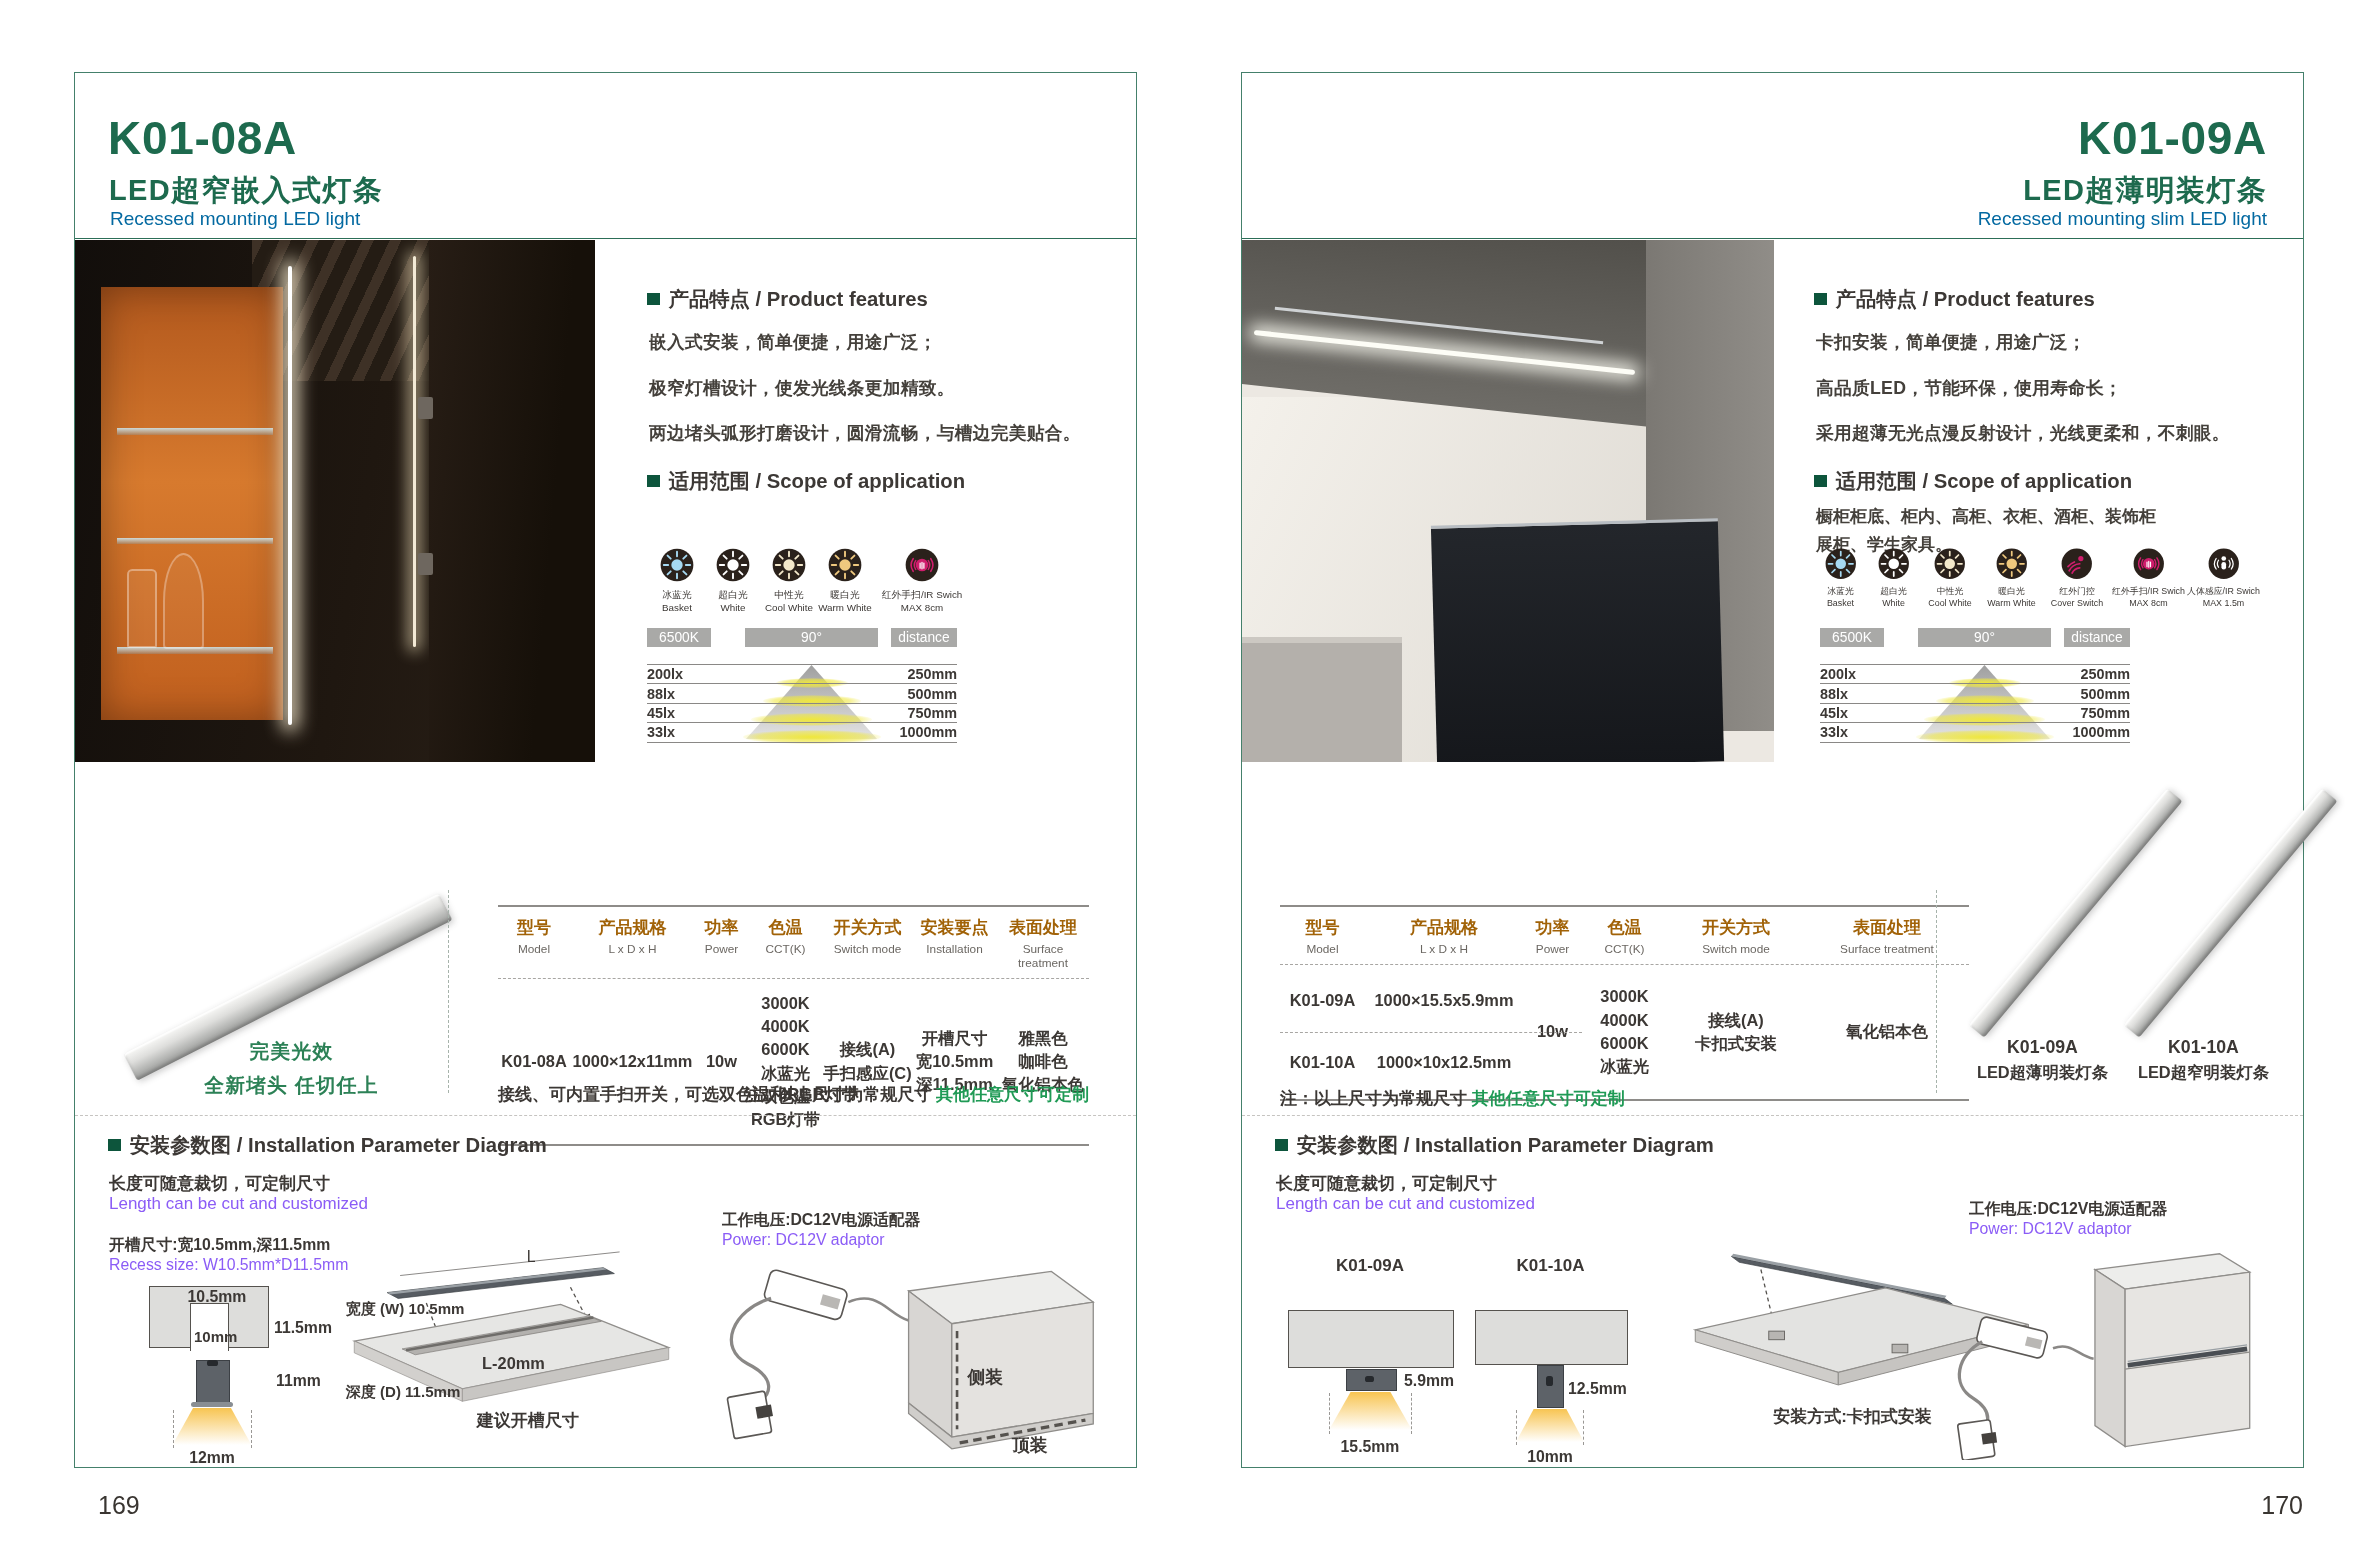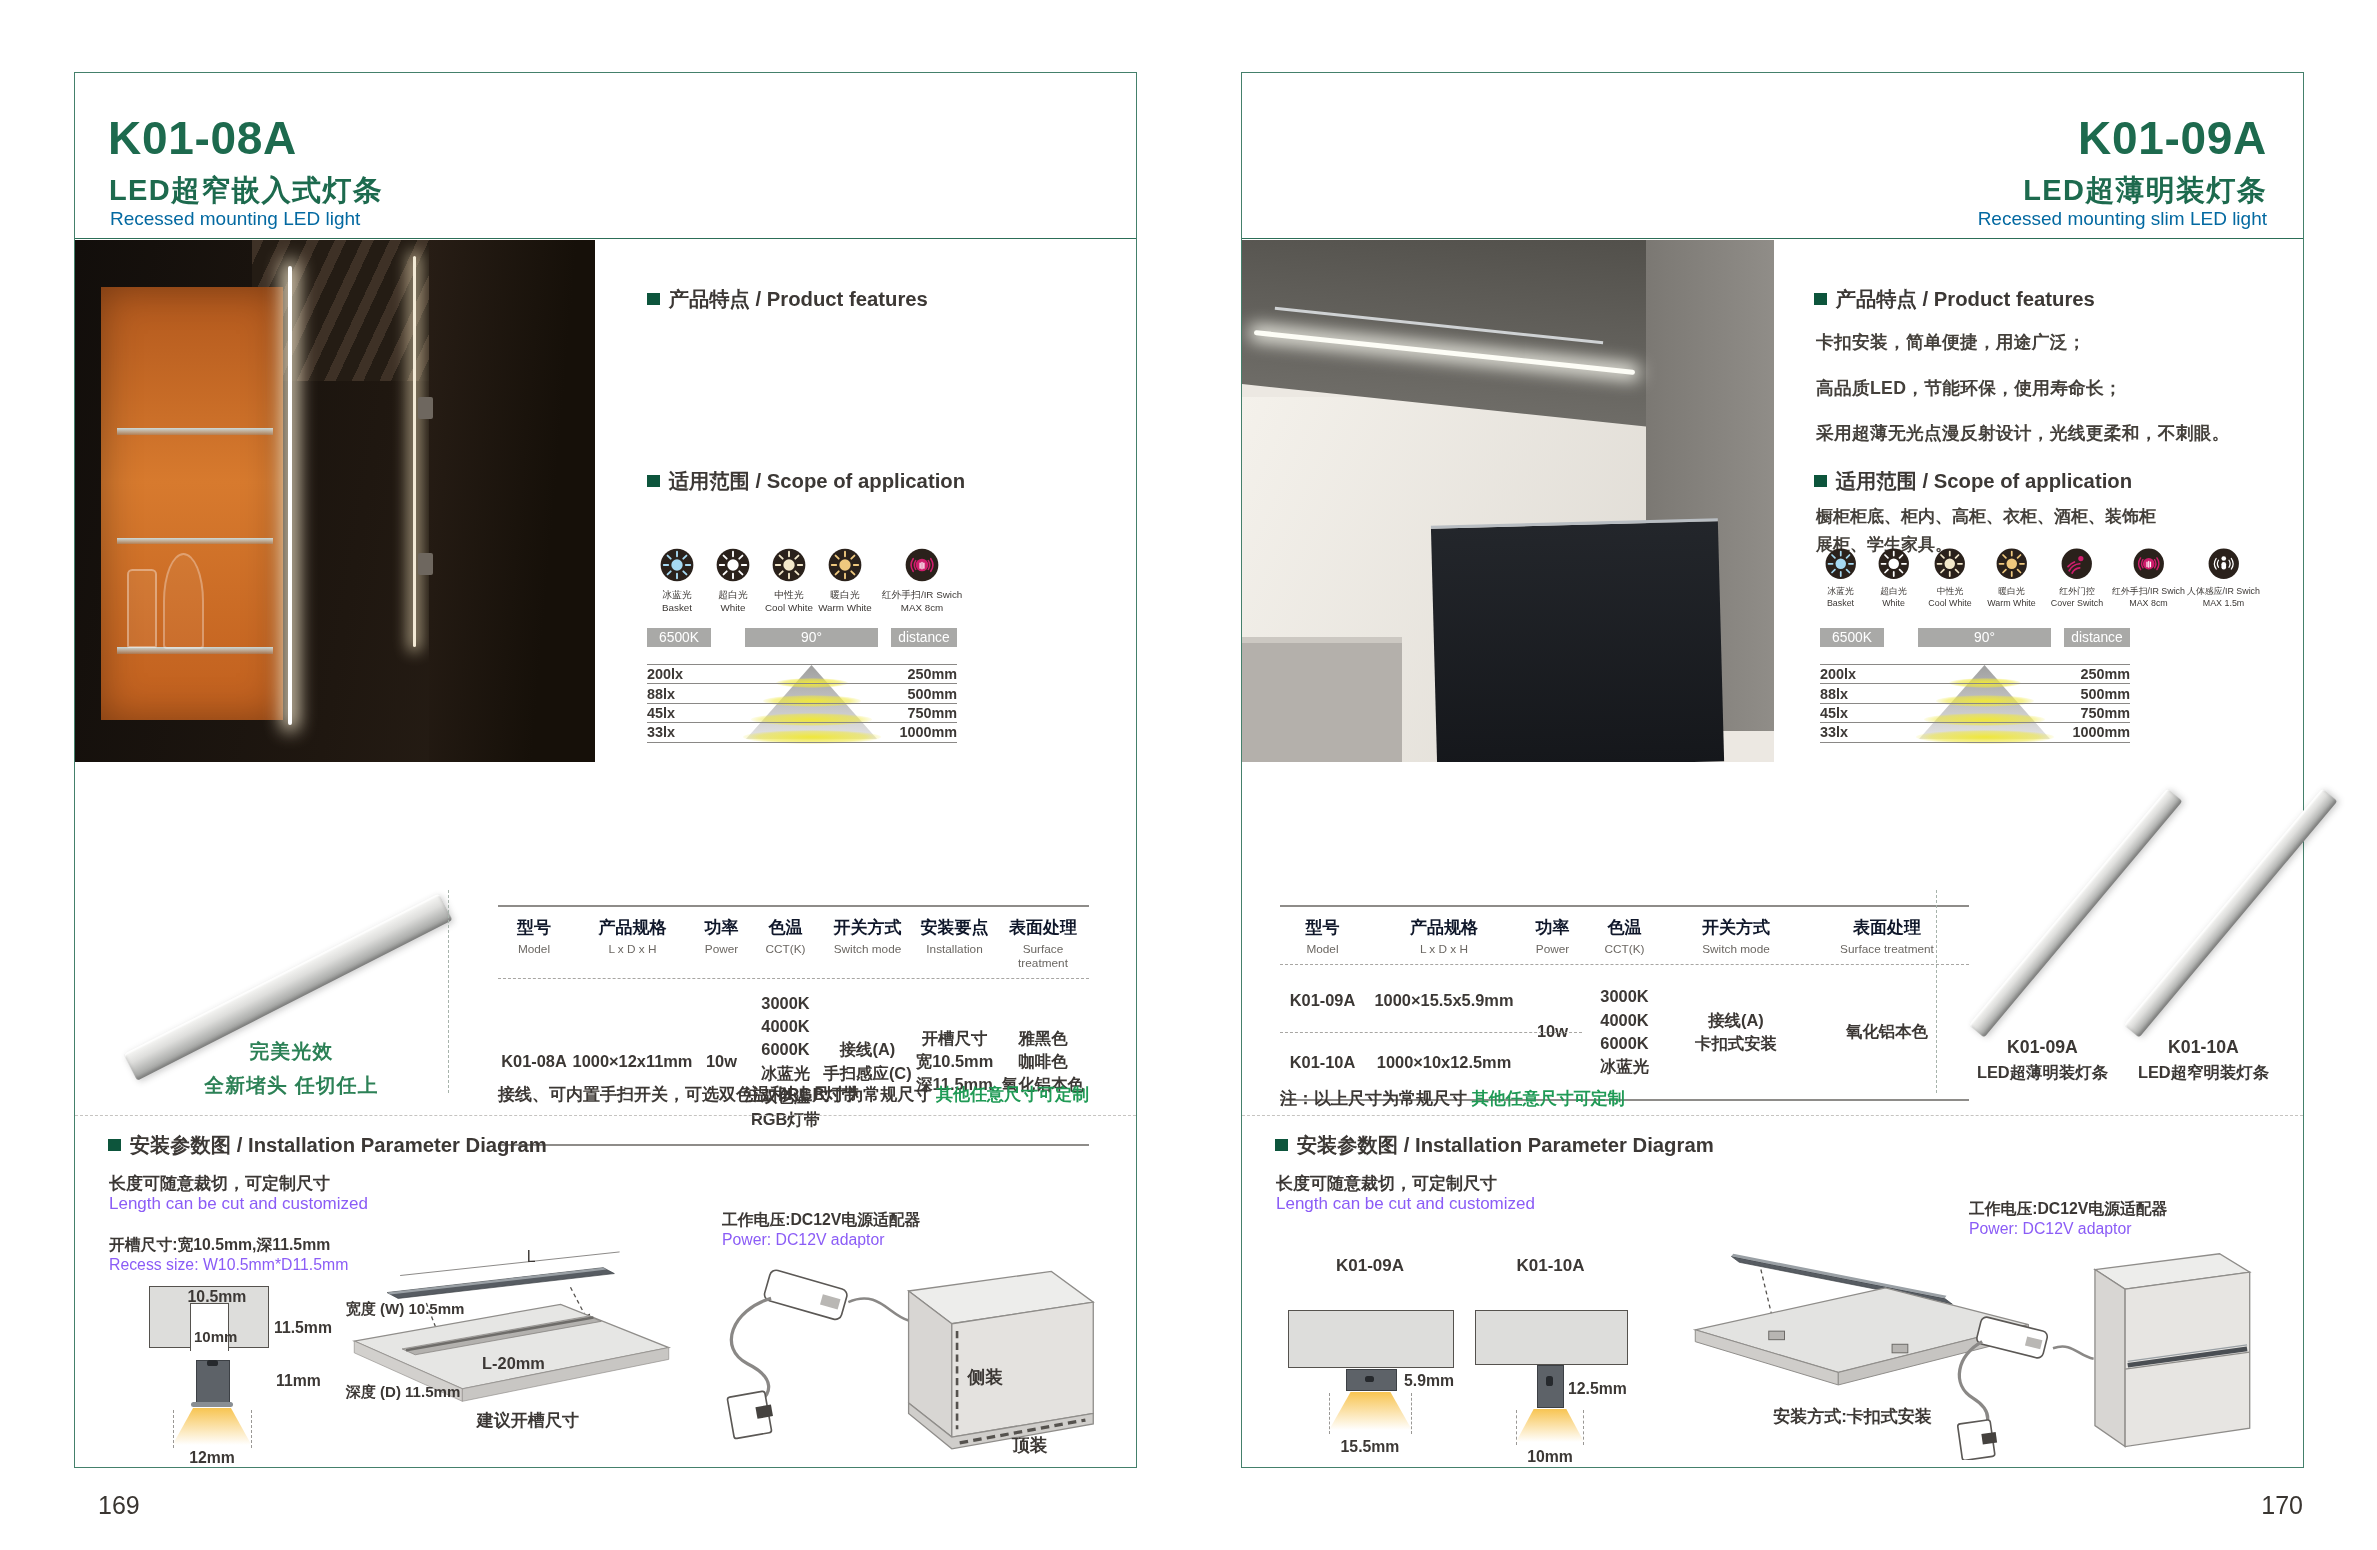--- a/index.html
+++ b/index.html
@@ -43,21 +43,21 @@
   .e1{left:129px;top:12.5px;width:72px;height:10.5px}
   .e2{left:116px;top:30px;width:98px;height:11.8px}
   .e3{left:104px;top:48px;width:121px;height:13px}
   .e4{left:96px;top:65px;width:138px;height:14.4px}
   
   .photo{position:absolute;left:0;top:167px;overflow:hidden}
   
   .stbl{position:absolute;border-top:2px solid #8e8c89;border-bottom:2px solid #8e8c89}
   .sthead{display:grid;padding:9.2px 0 7.9px;border-bottom:1.3px dashed #a8a6a3}
   .th{text-align:center}
-  .thcn{font-size:17px;font-weight:bold;color:#0f172a}
+  .thcn{font-size:17px;font-weight:bold;color:#a16207}
   .then{font-size:11.8px;color:#6b6762;margin-top:2.6px}
   .stbody{display:grid;align-items:center;text-align:center;font-size:16.4px;color:#3c3835;font-weight:bold}
   .cellline{line-height:1.42}
   .colsL{grid-template-columns:72px 125px 53px 75px 89px 85px 92px}
   .colsR{grid-template-columns:85px 158px 59px 85px 138px 164px}
   .stbodyL{padding:13px 0;min-height:125px}
   .stbodyR{position:relative;grid-template-rows:62px 62px;padding:5.3px 0}
   .rowdash{position:absolute;left:0;top:50%;width:302px;border-top:1.3px dashed #a8a6a3}
   .notes{font-size:17px;font-weight:bold;color:#3c3835}
   .green-note{color:#1f9a55}
@@ -108,20 +108,25 @@
     <div class="abs" style="left:41%;top:5%;width:3.9px;height:88%;background:#fff;border-radius:2px;box-shadow:0 0 18.4px 5.9px rgba(255,243,214,.9)"></div>
     <div class="abs" style="left:65%;top:3%;width:3.3px;height:75%;background:#f3ead6;border-radius:2px;box-shadow:0 0 14.4px 4.6px rgba(255,240,200,.65)"></div>
     <div class="abs" style="left:68%;top:0;right:0;bottom:0;background:linear-gradient(95deg,#271d15,#161009 70%)"></div>
     <div class="abs" style="left:66%;top:30%;width:14.4px;height:22px;background:#6e675f;border-radius:2px"></div>
     <div class="abs" style="left:66%;top:60%;width:14.4px;height:22px;background:#6e675f;border-radius:2px"></div>
   </div>
 
   <div class="abs sec-title" style="left:572px;top:212px">
     <span class="sq"></span>
     <span>产品特点 / Product features</span>
+  </div>
+  <div class="abs" style="left:574px;top:257px;width:473px">
+    <div class="feat">嵌入式安装，简单便捷，用途广泛；</div>
+    <div class="feat">极窄灯槽设计，使发光线条更加精致。</div>
+    <div class="feat">两边堵头弧形打磨设计，圆滑流畅，与槽边完美贴合。</div>
   </div>
 
   <div class="abs sec-title" style="left:572px;top:394px">
     <span class="sq"></span>
     <span>适用范围 / Scope of application</span>
   </div>
 
   <div class="abs icons" style="left:574px;top:475px">
     <div class="icol" style="width:56px">
       <svg class="lic" width="34" height="34" viewBox="0 0 54 54">

